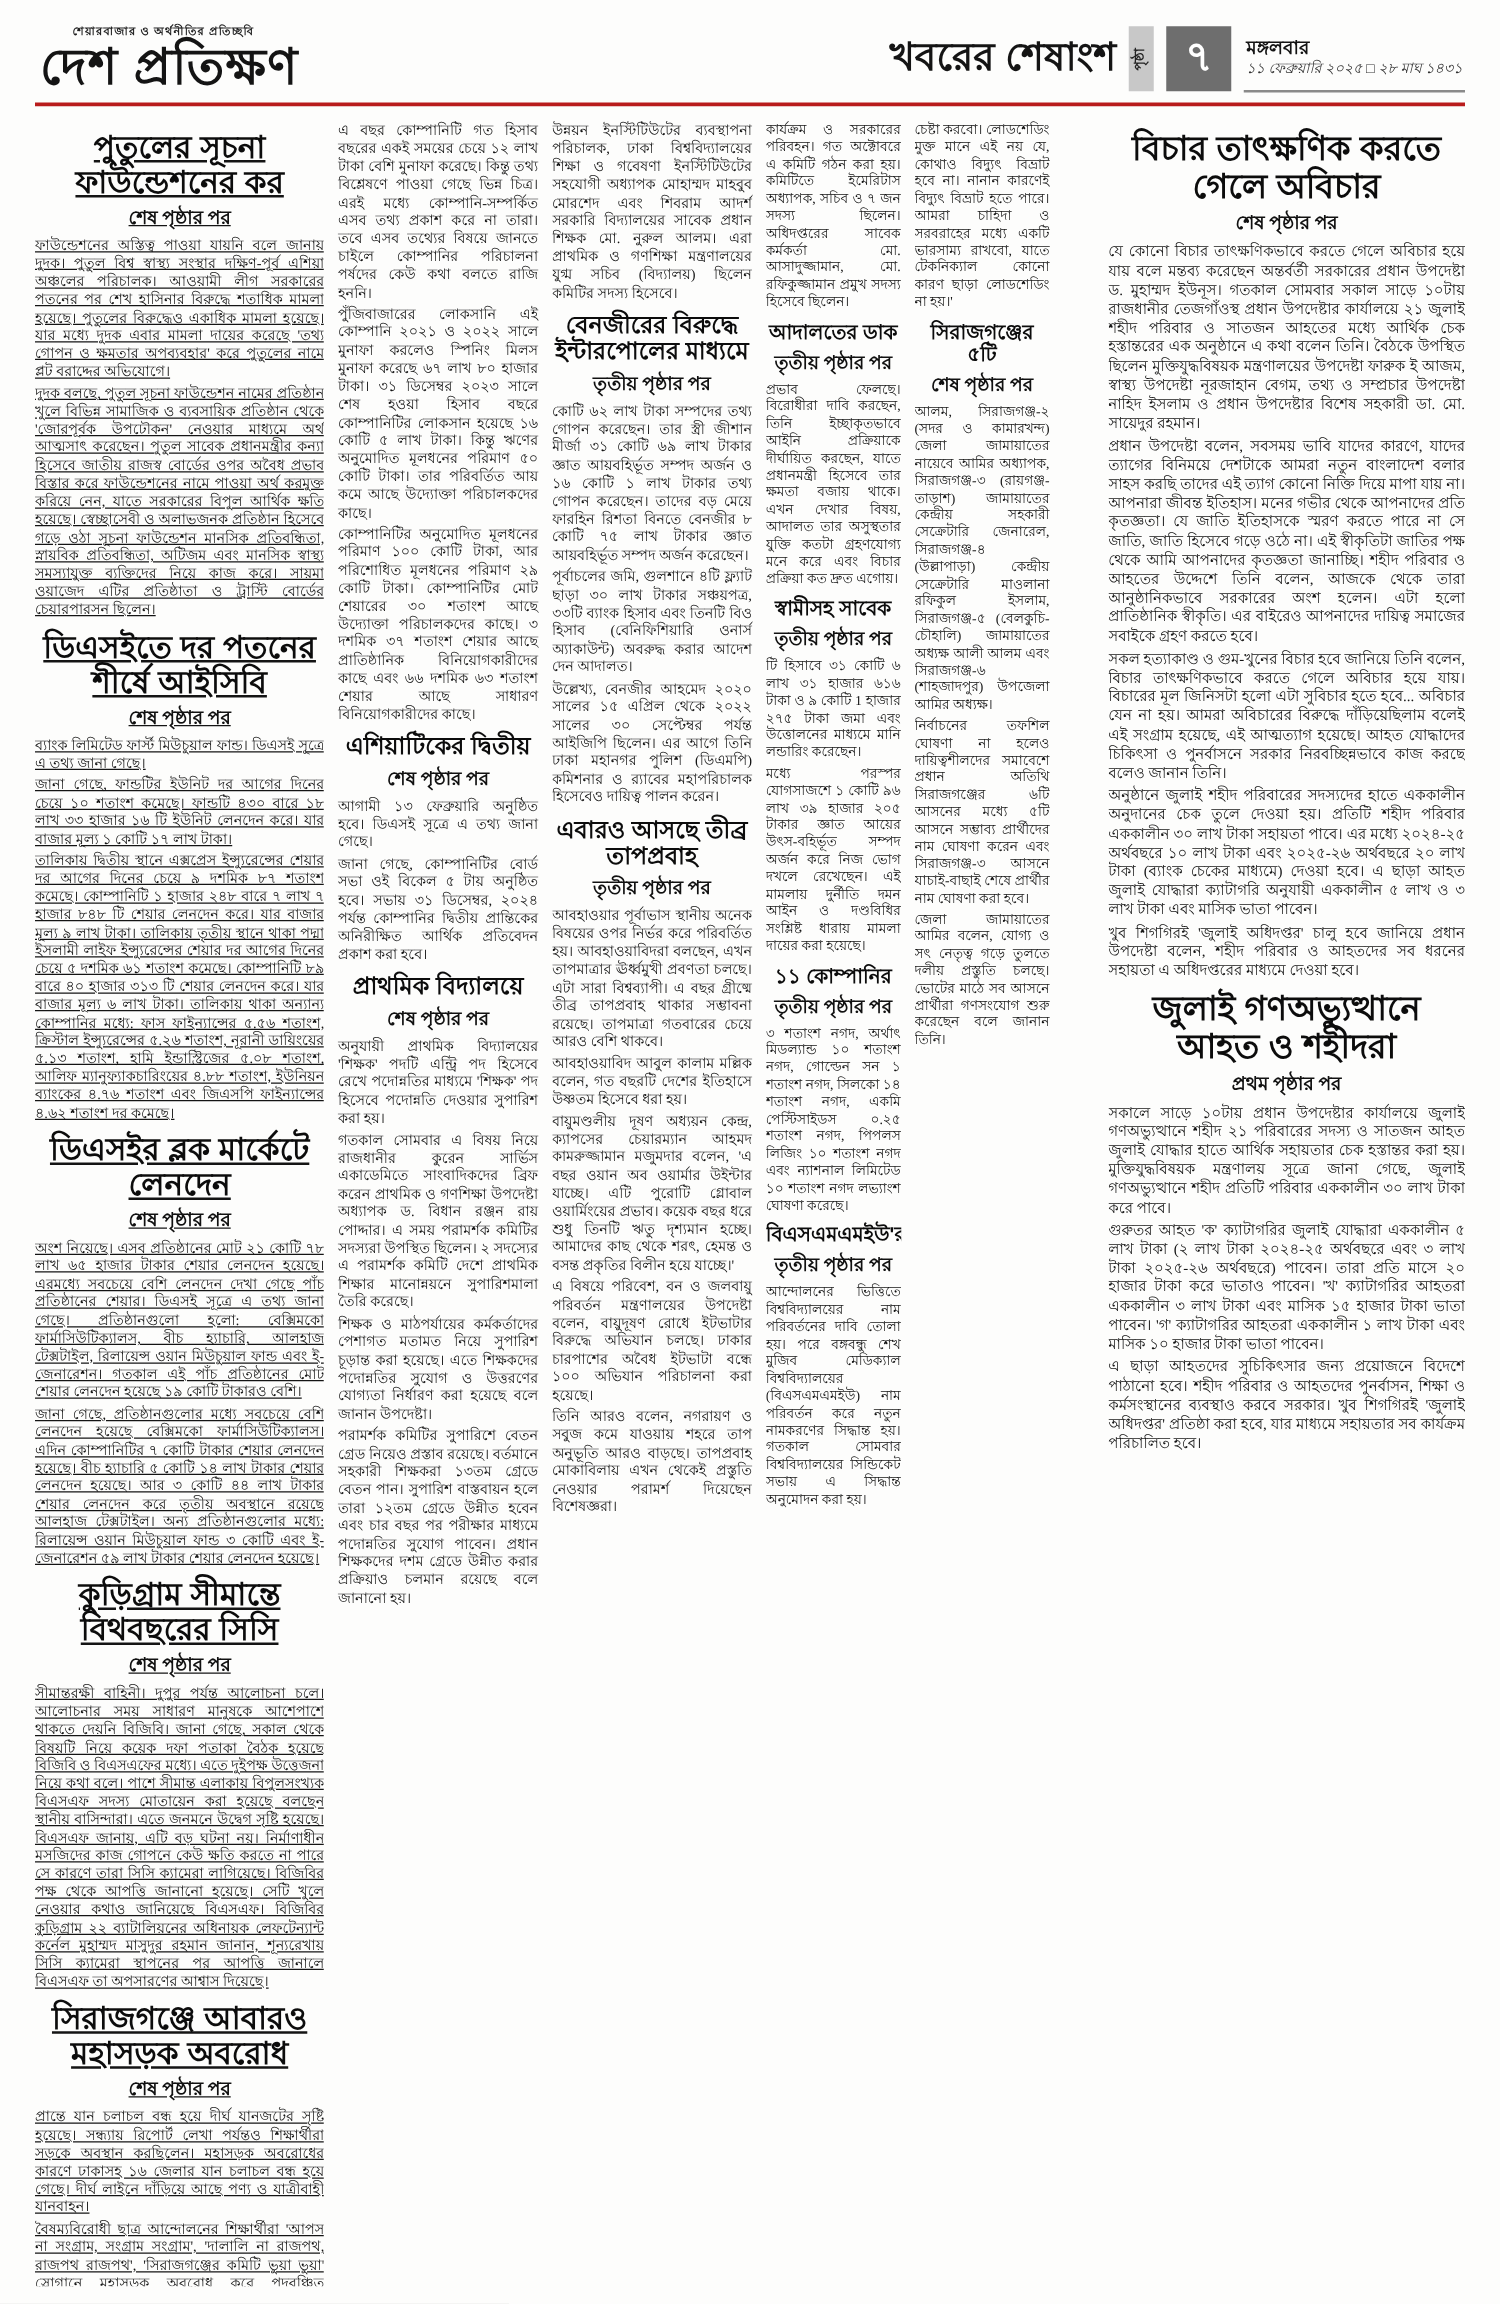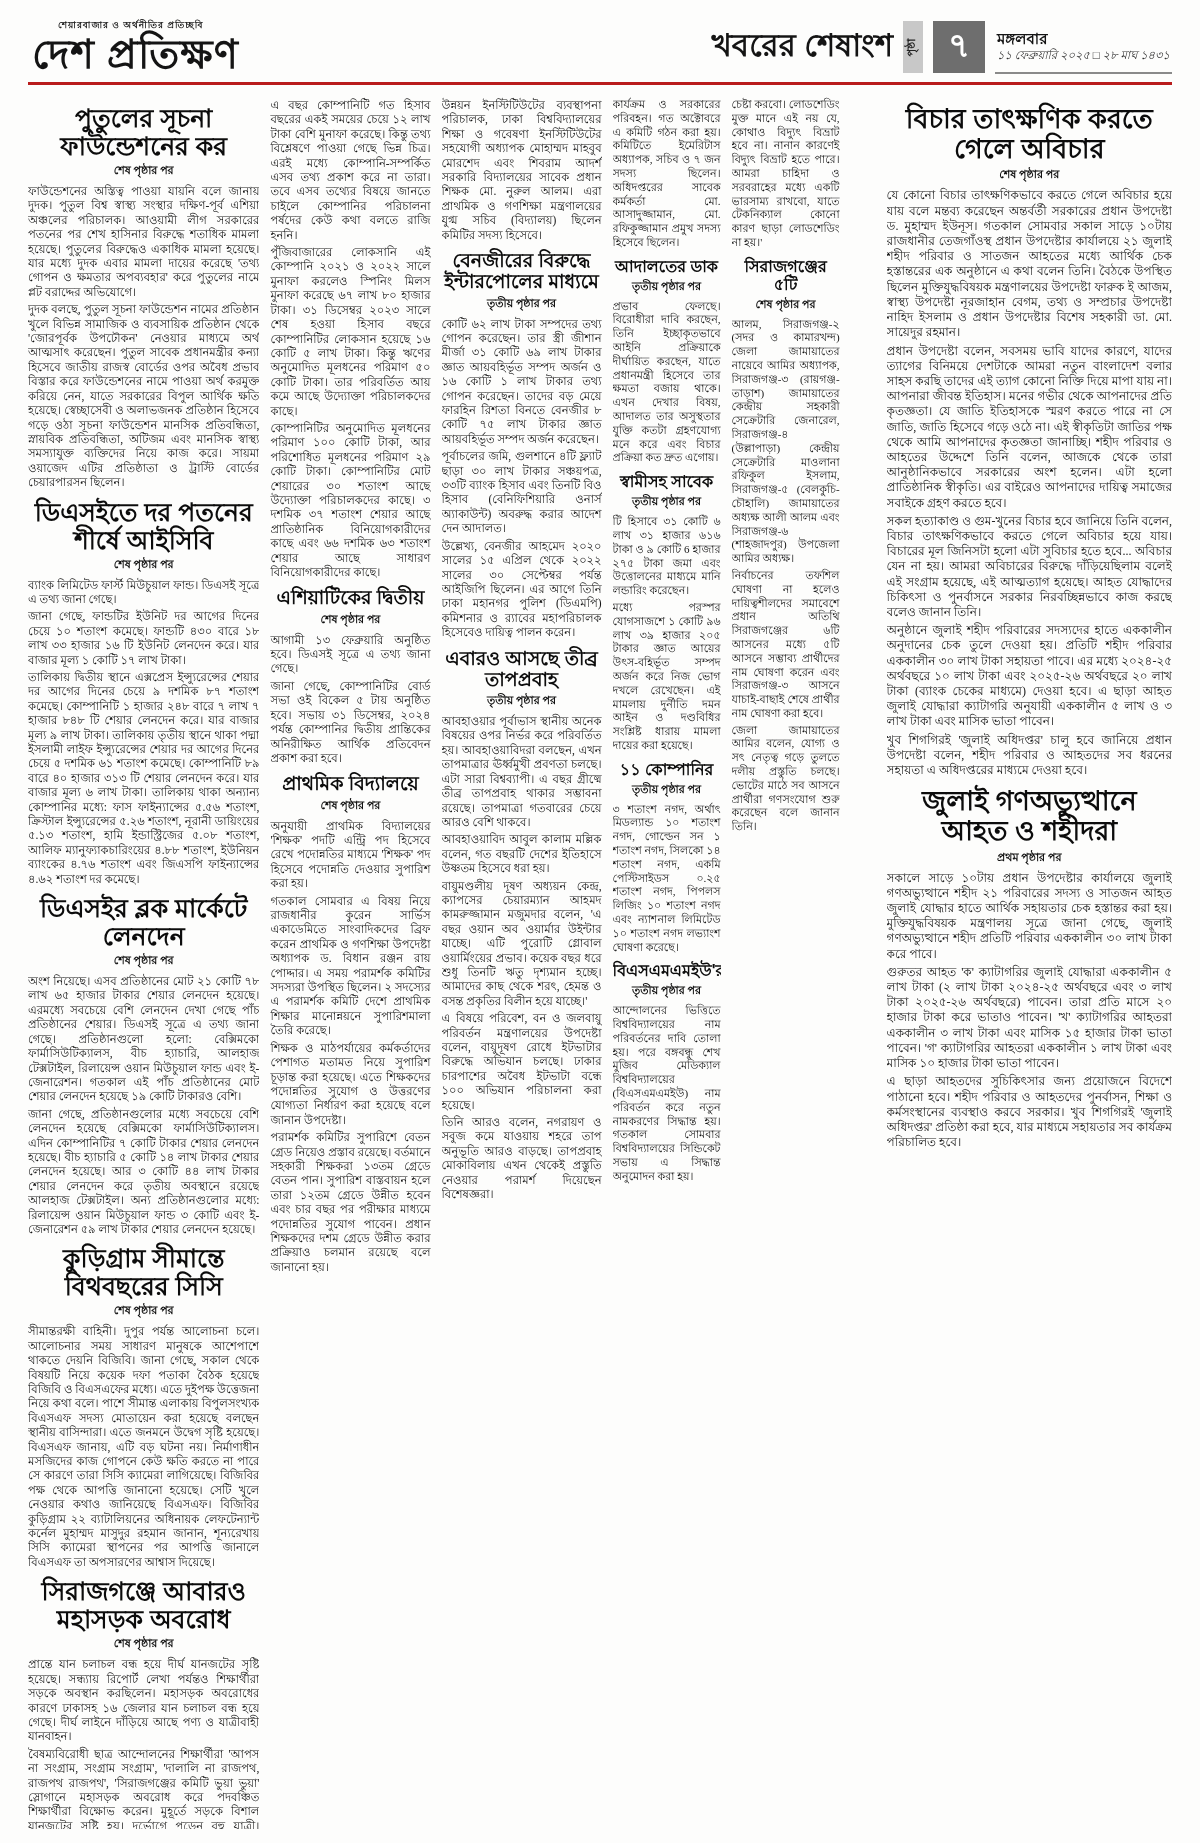--- a/index.html
+++ b/index.html
@@ -38,37 +38,37 @@
   }
   #daydate{display:flex;flex-direction:column;justify-content:center;border-bottom:2px solid #8a8a8a;height:52px;padding:0 2px;}
   #day{font-size:15px;font-weight:bold;line-height:18px;}
   #date{font-size:11.5px;color:#333;line-height:15px;font-style:italic;}
   
   #columns{
     position:absolute;top:96px;left:28px;right:28px;bottom:14px;
     display:flex;gap:11px;overflow:hidden;
   }
   .col{overflow:hidden;height:100%;}
-  .col-0{width:240px;}
+  .col-0{width:240px;text-decoration:underline;}
   .col-1{width:166px;}
   .col-2{width:166px;}
   .col-3{width:112px;}
   .col-4{width:112px;}
   .col-5{width:296px;margin-left:36px;}
   .hl{
     font-family:"Liberation Sans","DejaVu Sans",sans-serif;
     font-weight:bold;text-align:center;margin:8px 0 1px 0;line-height:1.12;
     color:#0c0c0c;
   }
   .col-0 .hl{font-size:25px;}
   .col-1 .hl,.col-2 .hl{font-size:19px;}
   .col-3 .hl,.col-4 .hl{font-size:16px;}
   .col-5 .hl{font-size:27px;}
   .subhead{
-    text-align:center;font-size:11px;font-weight:bold;margin:2px 0 3px 0;color:#111;
+    text-align:center;font-size:15px;font-weight:bold;margin:2px 0 3px 0;color:#111;
   }
   .col p{
     margin:0 0 3px 0;font-size:11.5px;line-height:14.4px;text-align:justify;
     word-break:break-word;
   }
   .col-3 p,.col-4 p{font-size:11px;line-height:13.8px;}
   .col-5 p{font-size:12px;line-height:15.2px;}
   .body-block{margin-top:2px;}
 </style>
 </head>
@@ -174,21 +174,21 @@
           <p>কার্যক্রম ও সরকারের পরিবহন। গত অক্টোবরে এ কমিটি গঠন করা হয়। কমিটিতে ইমেরিটাস অধ্যাপক, সচিব ও ৭ জন সদস্য ছিলেন। অধিদপ্তরের সাবেক কর্মকর্তা মো. আসাদুজ্জামান, মো. রফিকুজ্জামান প্রমুখ সদস্য হিসেবে ছিলেন।</p>
         </div>
         <div class="article">
           <div class="hl">আদালতের ডাক</div>
           <div class="subhead">তৃতীয় পৃষ্ঠার পর</div>
           <p>প্রভাব ফেলছে। বিরোধীরা দাবি করছেন, তিনি ইচ্ছাকৃতভাবে আইনি প্রক্রিয়াকে দীর্ঘায়িত করছেন, যাতে প্রধানমন্ত্রী হিসেবে তার ক্ষমতা বজায় থাকে। এখন দেখার বিষয়, আদালত তার অসুস্থতার যুক্তি কতটা গ্রহণযোগ্য মনে করে এবং বিচার প্রক্রিয়া কত দ্রুত এগোয়।</p>
         </div>
         <div class="article">
           <div class="hl">স্বামীসহ সাবেক</div>
           <div class="subhead">তৃতীয় পৃষ্ঠার পর</div>
-          <p>টি হিসাবে ৩১ কোটি ৬ লাখ ৩১ হাজার ৬১৬ টাকা ও ৯ কোটি 6 হাজার ২৭৫ টাকা জমা এবং উত্তোলনের মাধ্যমে মানি লন্ডারিং করেছেন।</p>
+          <p>টি হিসাবে ৩১ কোটি ৬ লাখ ৩১ হাজার ৬১৬ টাকা ও ৯ কোটি 1 হাজার ২৭৫ টাকা জমা এবং উত্তোলনের মাধ্যমে মানি লন্ডারিং করেছেন।</p>
           <p>মধ্যে পরস্পর যোগসাজশে ১ কোটি ৯৬ লাখ ৩৯ হাজার ২০৫ টাকার জ্ঞাত আয়ের উৎস-বহির্ভূত সম্পদ অর্জন করে নিজ ভোগ দখলে রেখেছেন। এই মামলায় দুর্নীতি দমন আইন ও দণ্ডবিধির সংশ্লিষ্ট ধারায় মামলা দায়ের করা হয়েছে।</p>
         </div>
         <div class="article">
           <div class="hl">১১ কোম্পানির</div>
           <div class="subhead">তৃতীয় পৃষ্ঠার পর</div>
           <p>৩ শতাংশ নগদ, অর্থাৎ মিডল্যান্ড ১০ শতাংশ নগদ, গোল্ডেন সন ১ শতাংশ নগদ, সিলকো ১৪ শতাংশ নগদ, একমি পেস্টিসাইডস ০.২৫ শতাংশ নগদ, পিপলস লিজিং ১০ শতাংশ নগদ এবং ন্যাশনাল লিমিটেড ১০ শতাংশ নগদ লভ্যাংশ ঘোষণা করেছে।</p>
         </div>
         <div class="article">
           <div class="hl">বিএসএমএমইউ'র</div>
           <div class="subhead">তৃতীয় পৃষ্ঠার পর</div>

